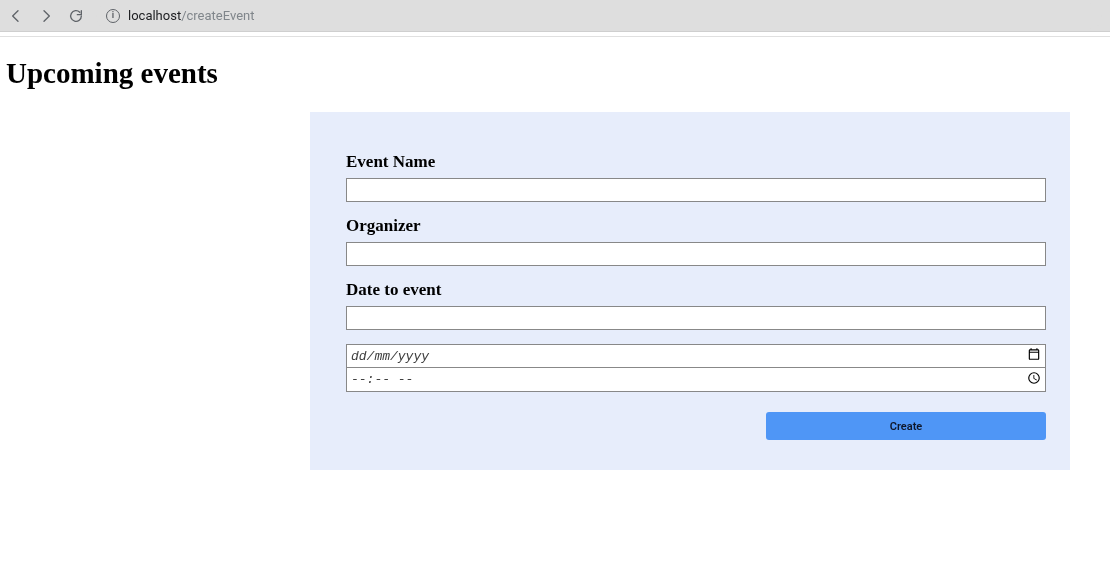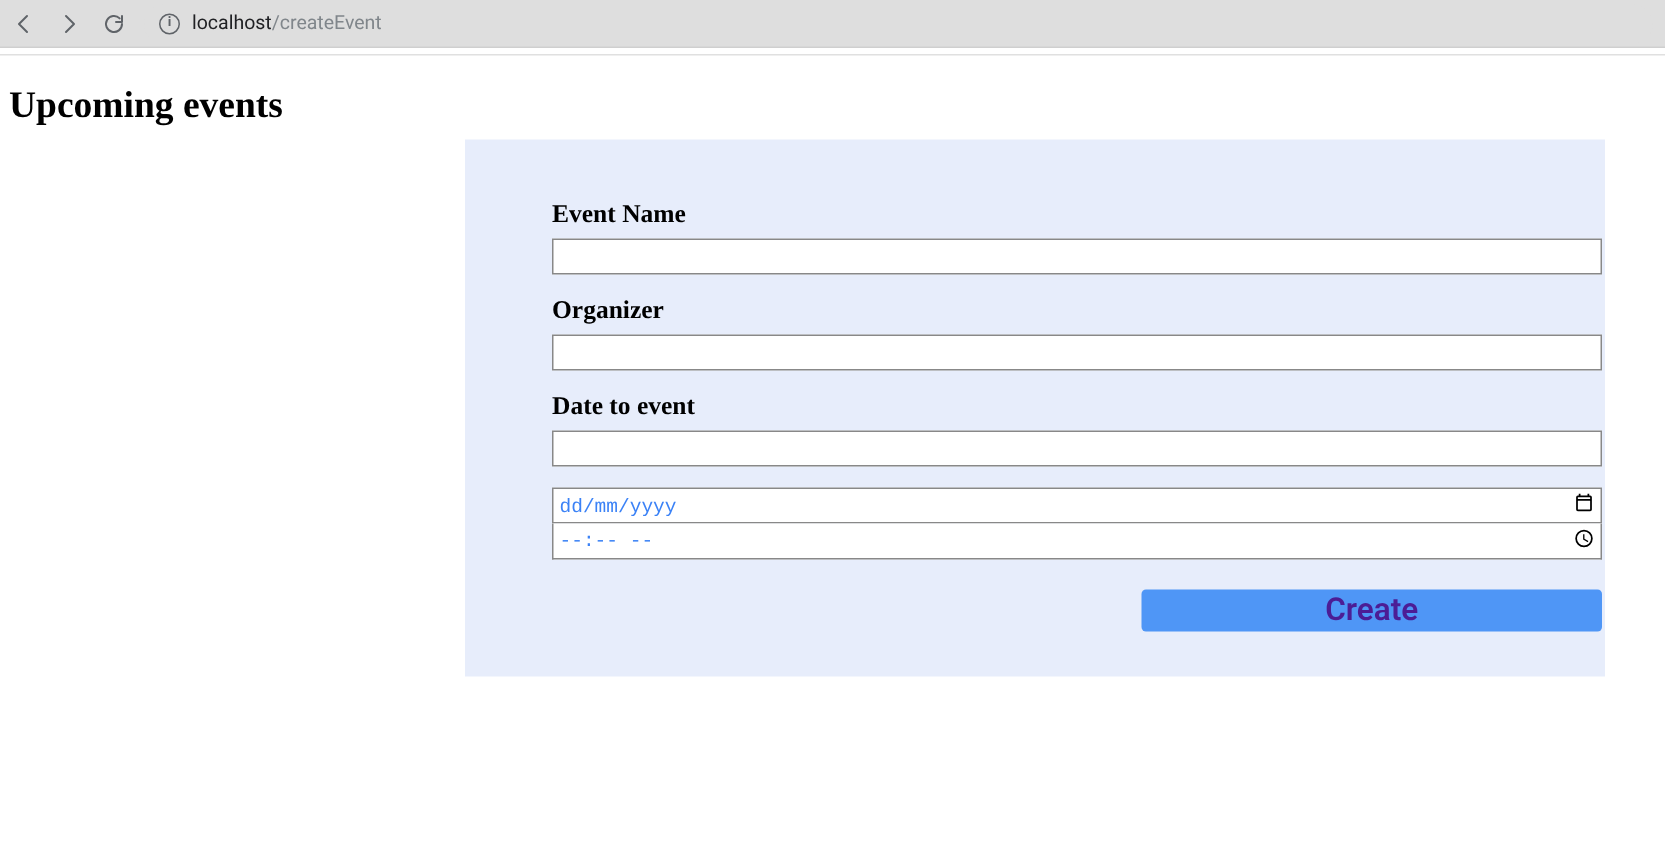--- a/index.html
+++ b/index.html
@@ -82,29 +82,29 @@
       background: #e0e0e0;
       margin-top: 4px;
     }
     
     .page {
       padding: 20px 6px 0 6px;
     }
     h1.page-title {
       font-family: "Times New Roman", Times, serif;
       font-weight: bold;
-      font-size: 25px;
-      margin-bottom: 8px;
+      font-size: 29px;
+      margin-bottom: 22px;
       color: #000;
     }
     .form-panel {
       background: #e7edfb;
       width: 760px;
       margin-left: 304px;
-      padding: 40px 46px 30px 58px;
+      padding: 40px 46px 30px 36px;
     }
     .form-group {
       margin-bottom: 14px;
     }
     .form-label {
       font-family: "Times New Roman", Times, serif;
       font-weight: bold;
       font-size: 17px;
       color: #000;
       display: block;
@@ -127,40 +127,41 @@
       font-size: 13px;
       padding: 0 4px;
       display: flex;
       align-items: center;
       justify-content: space-between;
     }
     .datetime-input + .datetime-input {
       border-top: none;
     }
     .dt-text {
-      color: #3b82f6;
+      color: #404040;
+      font-style: italic;
     }
     .dt-icon svg {
       width: 14px;
       height: 14px;
       fill: #000;
     }
     .button-row {
       display: flex;
       justify-content: flex-end;
       margin-top: 20px;
       width: 700px;
     }
     .create-btn {
       background: #4f96f6;
-      color: #4c1d95;
+      color: #0f172a;
       border: none;
-      width: 307px;
+      width: 280px;
       height: 28px;
-      font-size: 21px;
+      font-size: 11px;
       font-weight: 600;
       border-radius: 3px;
       cursor: pointer;
       font-family: -apple-system, BlinkMacSystemFont, "Segoe UI", Roboto, sans-serif;
     }
   </style>
 </head>
 <body>
 
 <div class="browser-chrome">

